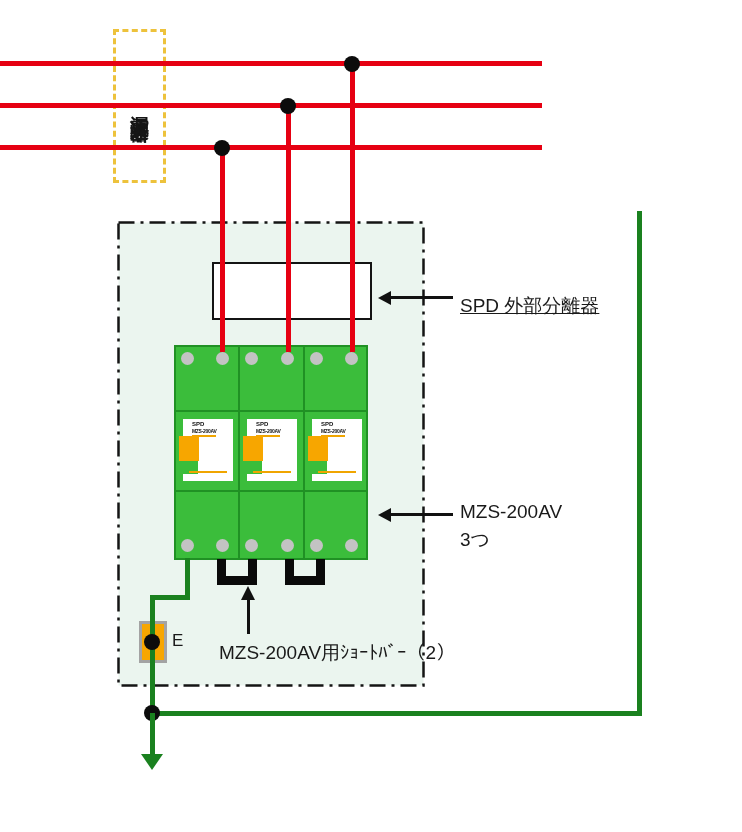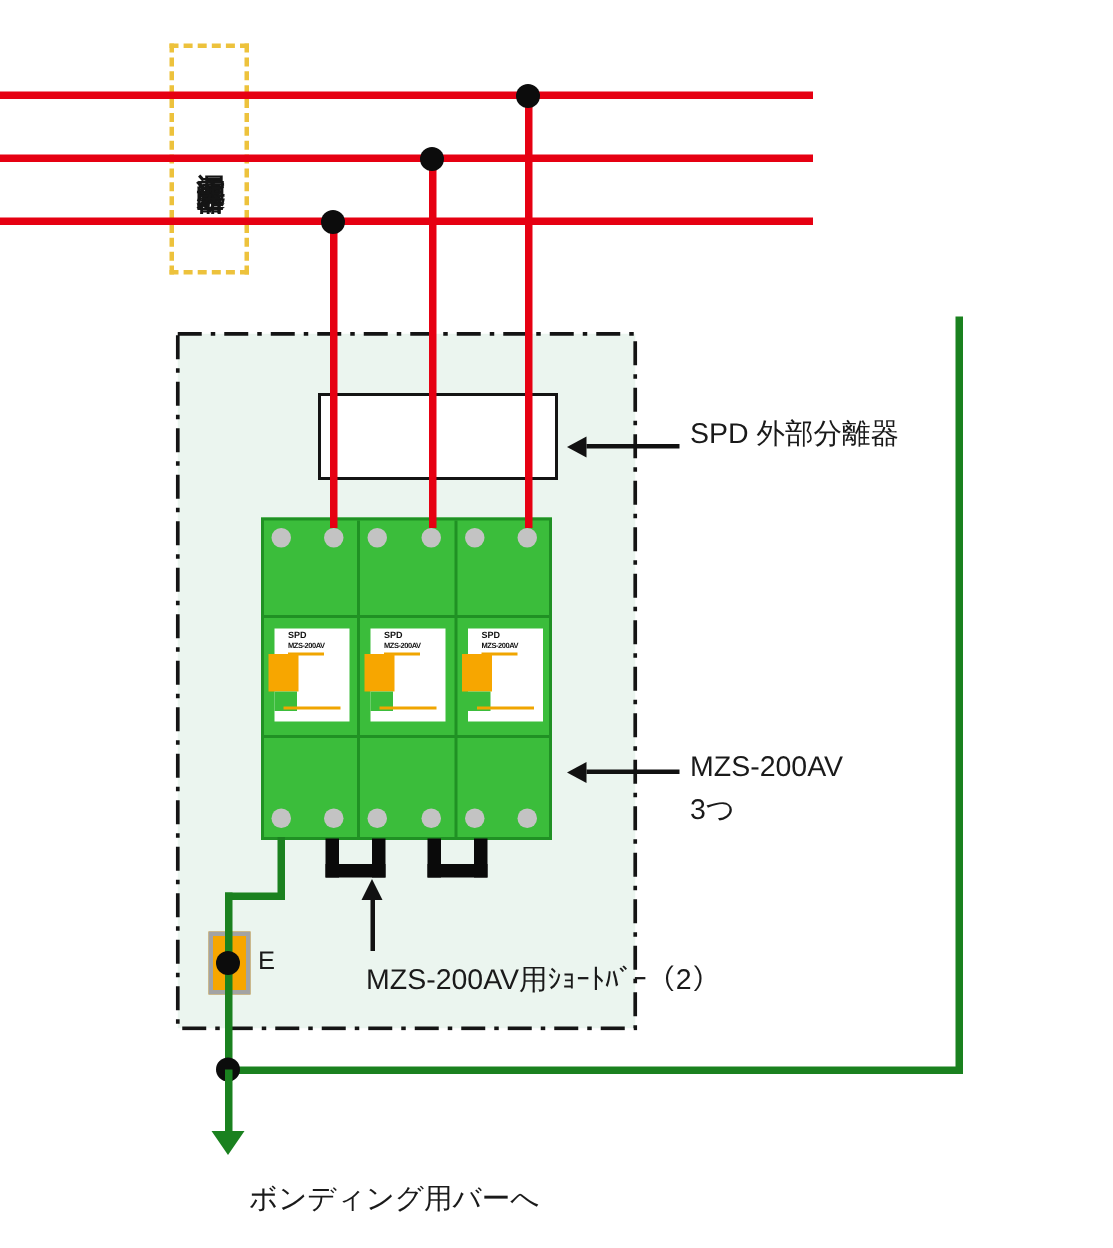--- a/index.html
+++ b/index.html
@@ -148,26 +148,25 @@
   <div class="lbl" style="left:172px;top:631px;font-size:17px;">E</div>
 
   <div class="gwire" style="left:637px;top:211px;width:5px;height:505px;"></div>
   <div class="gwire" style="left:150px;top:711px;width:492px;height:5px;"></div>
   <div class="dot" style="left:144px;top:705px;"></div>
   <div class="gwire" style="left:150px;top:713px;width:5px;height:42px;"></div>
   <div class="tri tri-down-green" style="left:141px;top:754px;"></div>
 
   <div class="aline" style="left:391px;top:296px;width:62px;height:3px;"></div>
   <div class="tri tri-left" style="left:378px;top:291px;"></div>
-  <div class="lbl" style="left:460px;top:276px;">SPD 外部分離器</div>
+  <div class="lbl" style="left:460px;top:293px;text-decoration:underline;">SPD 外部分離器</div>
 
   <div class="aline" style="left:391px;top:513px;width:62px;height:3px;"></div>
   <div class="tri tri-left" style="left:378px;top:508px;"></div>
   <div class="lbl" style="left:460px;top:501px;">MZS-200AV</div>
   <div class="lbl" style="left:460px;top:527px;">3つ</div>
 
   <div class="aline" style="left:247px;top:599px;width:3px;height:35px;"></div>
   <div class="tri tri-up" style="left:241px;top:586px;"></div>
-  <div class="lbl" style="left:244px;top:640px;">MZS-200AV用ｼｮｰﾄﾊﾞｰ（2）</div>
+  <div class="lbl" style="left:219px;top:640px;">MZS-200AV用ｼｮｰﾄﾊﾞｰ（2）</div>
 
-  <div class="lbl" style="left:166px;top:786px;">ボンディング用バーへ</div>
 
 </div>
 
 </body></html>

